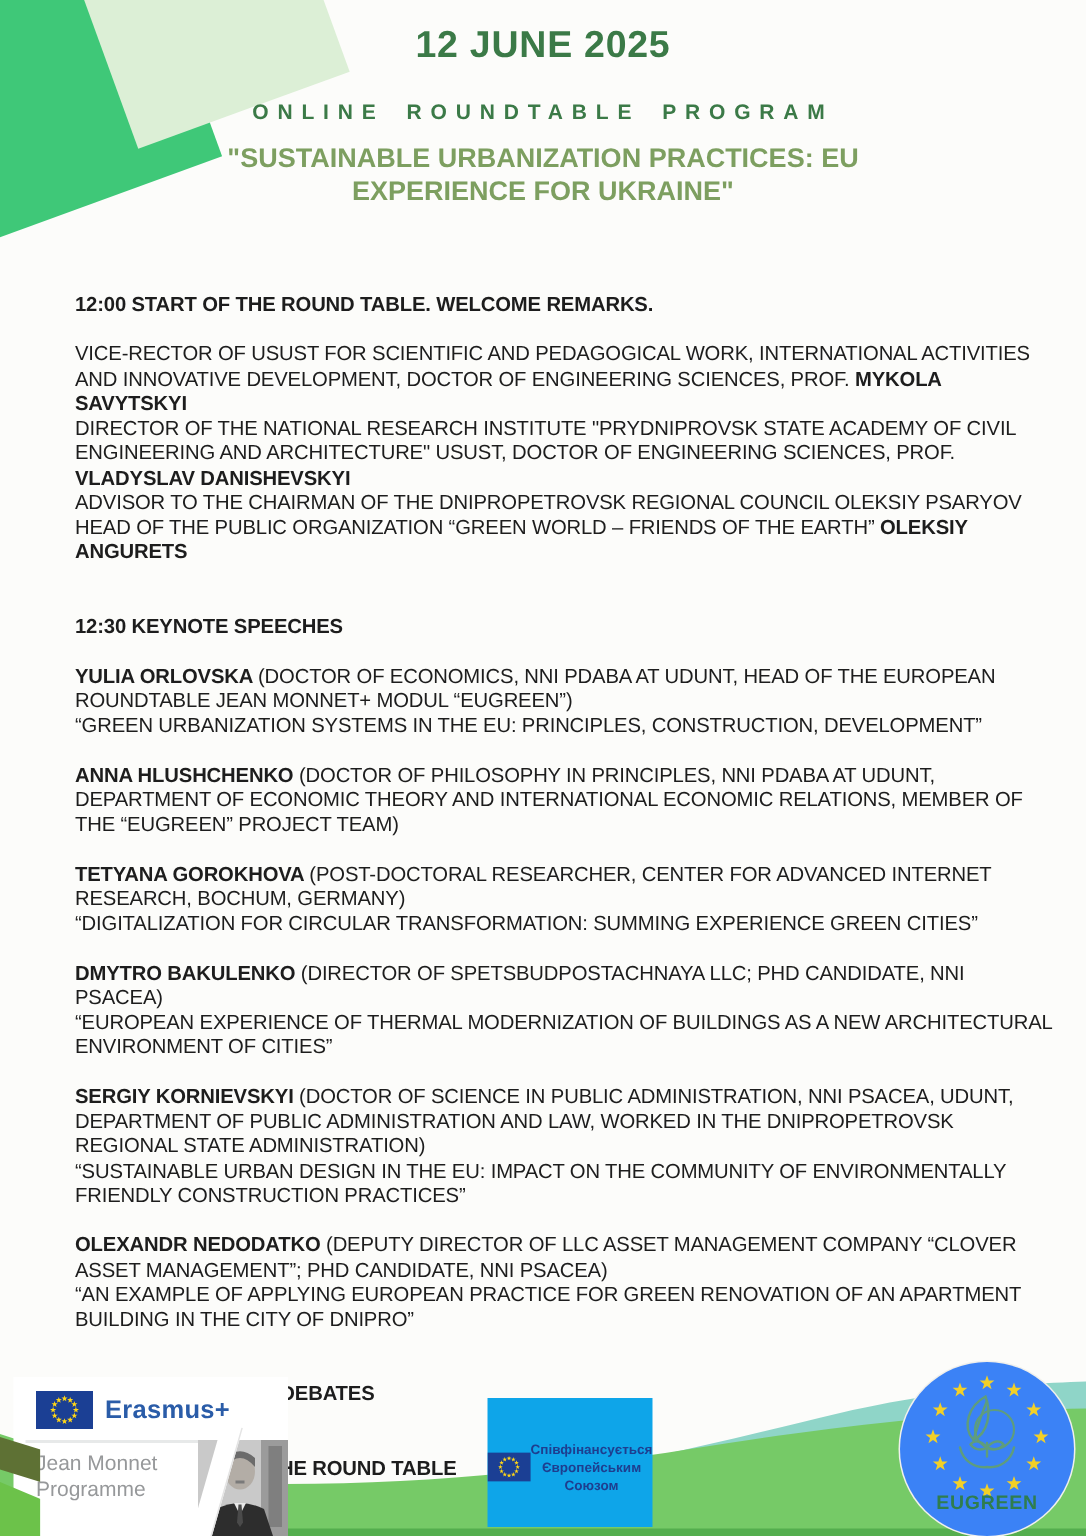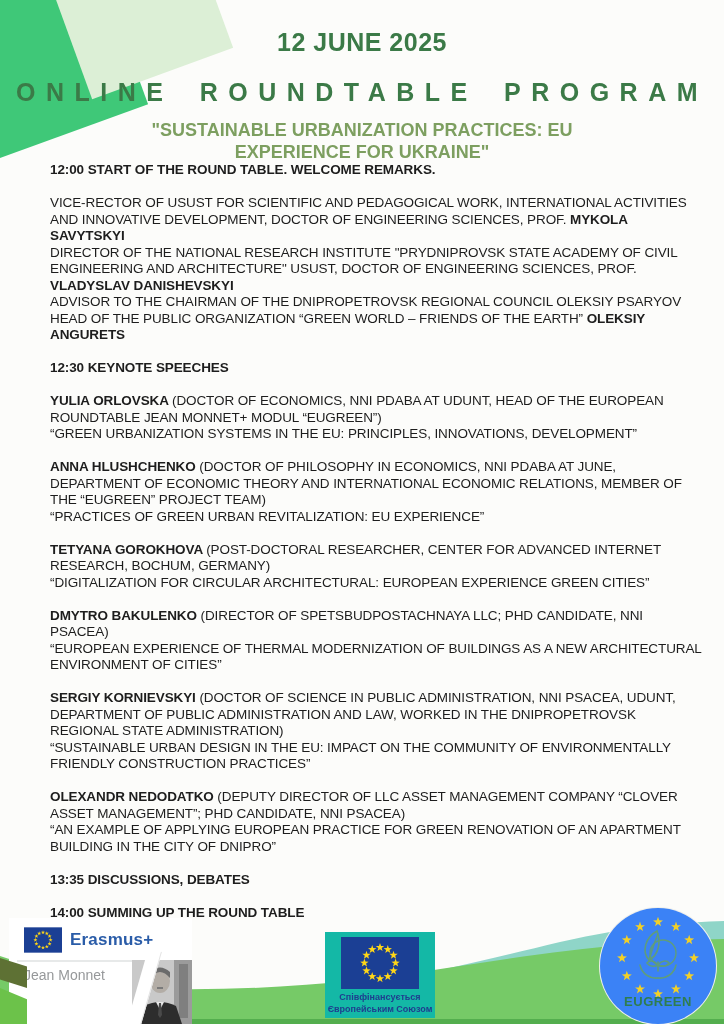--- a/index.html
+++ b/index.html
@@ -25,45 +25,45 @@
   .page{
     position:relative;width:724px;height:1024px;margin:0 auto;
     background:#fcfcfa;overflow:hidden;
     font-family:"Liberation Sans",sans-serif;color:var(--text-dark);
   }
   
   .deco{position:absolute;z-index:1;}
   .deco-green{left:-55px;top:-38px;width:178px;height:178px;background:var(--diamond-green);transform:rotate(-20deg);}
   .deco-pale{left:62px;top:-72px;width:150px;height:150px;background:var(--diamond-pale);transform:rotate(-20deg);}
   
-  .header{position:absolute;left:0;top:0;width:724px;z-index:2;text-align:center;padding-top:28px;}
+  .header{position:absolute;left:0;top:0;width:724px;z-index:2;text-align:center;padding-top:16px;}
   .date{margin:0;font-size:25px;font-weight:bold;color:var(--accent-dark-green);letter-spacing:.5px;}
-  .program{margin:21px 0 0;font-size:25px;font-weight:bold;color:var(--accent-dark-green);letter-spacing:.42em;word-spacing:.35em;}
+  .program{margin:21px 0 0;font-size:14px;font-weight:bold;color:var(--accent-dark-green);letter-spacing:.42em;word-spacing:.35em;}
   .title{margin:13px auto 0;width:480px;font-size:18px;font-weight:bold;color:var(--accent-olive);line-height:1.22;}
   
   .schedule{position:absolute;left:50px;top:162px;width:652px;z-index:2;font-size:13.5px;line-height:16.5px;letter-spacing:-.1px;}
   .block{margin:0 0 16.5px;}
-  .heading{font-weight:bold;}
+  .heading{font-weight:bold;margin-top:33px;}
   .line{display:block;}
   .seg-b{font-weight:bold;}
   
   .waves{position:absolute;left:0;bottom:0;width:724px;height:134px;z-index:1;display:block;}
   .corner-strip{position:absolute;z-index:4;}
   .corner-olive{left:0;top:958px;width:27px;height:30px;background:var(--corner-olive);clip-path:polygon(0 0,100% 28%,100% 100%,0 72%);}
   .corner-green{left:0;top:979px;width:27px;height:45px;background:var(--corner-green);clip-path:polygon(0 20%,100% 45%,100% 100%,0 100%);}
   .erasmus-box{position:absolute;left:9px;top:918px;width:183px;height:106px;background:#fff;z-index:3;overflow:hidden;}
   .erasmus-top{display:flex;align-items:center;gap:8px;padding:9px 0 0 15px;text-align:right;}
   .eu-flag-sm{width:38px;height:26px;display:block;}
   .erasmus-word{font-size:17px;font-weight:bold;color:var(--erasmus-blue);letter-spacing:.2px;}
   .erasmus-divider{margin:7px 0 5px 8px;width:128px;border-top:2px solid #e7e9e9;}
   .jm-text{padding-left:15px;font-size:14px;color:var(--jm-gray);line-height:1.18;}
   .jm-photo{position:absolute;right:0;top:42px;width:60px;height:64px;overflow:hidden;}
   .jm-photo svg{display:block;width:100%;height:100%;}
   .jm-slash{position:absolute;left:124px;top:30px;width:14px;height:110px;background:#fff;transform:rotate(16deg);border-right:1px solid #e4e4e4;z-index:5;}
-  .eu-box{position:absolute;left:325px;top:932px;width:110px;height:86px;background:#14b8a6;z-index:3;display:flex;flex-direction:column;align-items:center;padding-top:5px;}
+  .eu-box{position:absolute;left:325px;top:932px;width:110px;height:86px;background:#0ea5e9;z-index:3;display:flex;flex-direction:row;align-items:center;padding-top:5px;}
   .eu-flag-lg{width:78px;height:52px;display:block;}
   .eu-caption{margin-top:3px;font-size:9px;font-weight:bold;color:#1e3e8f;text-align:center;line-height:1.3;}
   .eugreen-circle{position:absolute;left:600px;top:908px;width:116px;height:116px;border-radius:50%;background:#3b82f6;z-index:3;box-shadow:0 0 0 1px #f0f0ec;}
   .eugreen-circle svg{display:block;width:116px;height:116px;}
 </style>
 </head>
 <body>
 
 <div class="page">
 
@@ -80,29 +80,28 @@
       <p class="block heading">12:00 START OF THE ROUND TABLE. WELCOME REMARKS.</p>
       <p class="block">
         <span class="line"><span class="seg">VICE-RECTOR OF USUST FOR SCIENTIFIC AND PEDAGOGICAL WORK, INTERNATIONAL ACTIVITIES AND INNOVATIVE DEVELOPMENT, DOCTOR OF ENGINEERING SCIENCES, PROF. </span><span class="seg-b">MYKOLA SAVYTSKYI</span></span>
         <span class="line"><span class="seg">DIRECTOR OF THE NATIONAL RESEARCH INSTITUTE "PRYDNIPROVSK STATE ACADEMY OF CIVIL ENGINEERING AND ARCHITECTURE" USUST, DOCTOR OF ENGINEERING SCIENCES, PROF. </span><span class="seg-b">VLADYSLAV DANISHEVSKYI</span></span>
         <span class="line"><span class="seg">ADVISOR TO THE CHAIRMAN OF THE DNIPROPETROVSK REGIONAL COUNCIL OLEKSIY PSARYOV</span></span>
         <span class="line"><span class="seg">HEAD OF THE PUBLIC ORGANIZATION “GREEN WORLD – FRIENDS OF THE EARTH” </span><span class="seg-b">OLEKSIY ANGURETS</span></span>
       </p>
       <p class="block heading">12:30 KEYNOTE SPEECHES</p>
       <p class="block">
         <span class="line"><span class="seg-b">YULIA ORLOVSKA </span><span class="seg">(DOCTOR OF ECONOMICS, NNI PDABA AT UDUNT, HEAD OF THE EUROPEAN ROUNDTABLE JEAN MONNET+ MODUL “EUGREEN”)</span></span>
-        <span class="line"><span class="seg">“GREEN URBANIZATION SYSTEMS IN THE EU: PRINCIPLES, INNOVATIONS, DEVELOPMENT”</span></span>
-      </p>
-      <p class="block">
-        <span class="line"><span class="seg-b">ANNA HLUSHCHENKO </span><span class="seg">(DOCTOR OF PHILOSOPHY IN ECONOMICS, NNI PDABA AT JUNE, DEPARTMENT OF ECONOMIC THEORY AND INTERNATIONAL ECONOMIC RELATIONS, MEMBER OF THE “EUGREEN” PROJECT TEAM)</span></span>
-        <span class="line"><span class="seg">“PRACTICES OF GREEN URBAN REVITALIZATION: EU EXPERIENCE”</span></span>
+        <span class="line"><span class="seg">“GREEN URBANIZATION SYSTEMS IN THE EU: PRINCIPLES, CONSTRUCTION, DEVELOPMENT”</span></span>
+      </p>
+      <p class="block">
+        <span class="line"><span class="seg-b">ANNA HLUSHCHENKO </span><span class="seg">(DOCTOR OF PHILOSOPHY IN PRINCIPLES, NNI PDABA AT UDUNT, DEPARTMENT OF ECONOMIC THEORY AND INTERNATIONAL ECONOMIC RELATIONS, MEMBER OF THE “EUGREEN” PROJECT TEAM)</span></span>
       </p>
       <p class="block">
         <span class="line"><span class="seg-b">TETYANA GOROKHOVA </span><span class="seg">(POST-DOCTORAL RESEARCHER, CENTER FOR ADVANCED INTERNET RESEARCH, BOCHUM, GERMANY)</span></span>
-        <span class="line"><span class="seg">“DIGITALIZATION FOR CIRCULAR ARCHITECTURAL: EUROPEAN EXPERIENCE GREEN CITIES”</span></span>
+        <span class="line"><span class="seg">“DIGITALIZATION FOR CIRCULAR TRANSFORMATION: SUMMING EXPERIENCE GREEN CITIES”</span></span>
       </p>
       <p class="block">
         <span class="line"><span class="seg-b">DMYTRO BAKULENKO </span><span class="seg">(DIRECTOR OF SPETSBUDPOSTACHNAYA LLC; PHD CANDIDATE, NNI PSACEA)</span></span>
         <span class="line"><span class="seg">“EUROPEAN EXPERIENCE OF THERMAL MODERNIZATION OF BUILDINGS AS A NEW ARCHITECTURAL ENVIRONMENT OF CITIES”</span></span>
       </p>
       <p class="block">
         <span class="line"><span class="seg-b">SERGIY KORNIEVSKYI </span><span class="seg">(DOCTOR OF SCIENCE IN PUBLIC ADMINISTRATION, NNI PSACEA, UDUNT, DEPARTMENT OF PUBLIC ADMINISTRATION AND LAW, WORKED IN THE DNIPROPETROVSK REGIONAL STATE ADMINISTRATION)</span></span>
         <span class="line"><span class="seg">“SUSTAINABLE URBAN DESIGN IN THE EU: IMPACT ON THE COMMUNITY OF ENVIRONMENTALLY FRIENDLY CONSTRUCTION PRACTICES”</span></span>
       </p>
       <p class="block">
@@ -136,20 +135,21 @@
             <polygon points="0,-1 0.235,-0.324 0.951,-0.309 0.38,0.124 0.588,0.809 0,0.4 -0.588,0.809 -0.38,0.124 -0.951,-0.309 -0.235,-0.324" transform="translate(18.00 20.00) scale(3.4)"></polygon>
             <polygon points="0,-1 0.235,-0.324 0.951,-0.309 0.38,0.124 0.588,0.809 0,0.4 -0.588,0.809 -0.38,0.124 -0.951,-0.309 -0.235,-0.324" transform="translate(19.61 14.00) scale(3.4)"></polygon>
             <polygon points="0,-1 0.235,-0.324 0.951,-0.309 0.38,0.124 0.588,0.809 0,0.4 -0.588,0.809 -0.38,0.124 -0.951,-0.309 -0.235,-0.324" transform="translate(24.00 9.61) scale(3.4)"></polygon>
           </g>
       </svg>
       <span class="erasmus-word">Erasmus+</span>
     </div>
     <div class="erasmus-divider"></div>
     <div class="jm-text">
       <div>Jean Monnet</div>
+      <div>Programme</div>
     </div>
     <div class="jm-photo">
       <svg viewBox="0 0 60 64">
         <rect width="60" height="64" fill="#c9c9c9"></rect>
         <rect x="42" width="18" height="64" fill="#9b9b9b"></rect>
         <rect x="47" y="4" width="9" height="54" fill="#7f7f7f"></rect>
         <ellipse cx="28" cy="21" rx="10" ry="12" fill="#b3ada6"></ellipse>
         <path d="M18,18 Q28,6 38,18 L38,12 Q28,3 18,12 Z" fill="#6b6b6b"></path>
         <rect x="25" y="27" width="6" height="2" fill="#7a7a7a"></rect>
         <path d="M6,64 L12,46 Q28,38 44,46 L50,64 Z" fill="#2d2d2d"></path>

